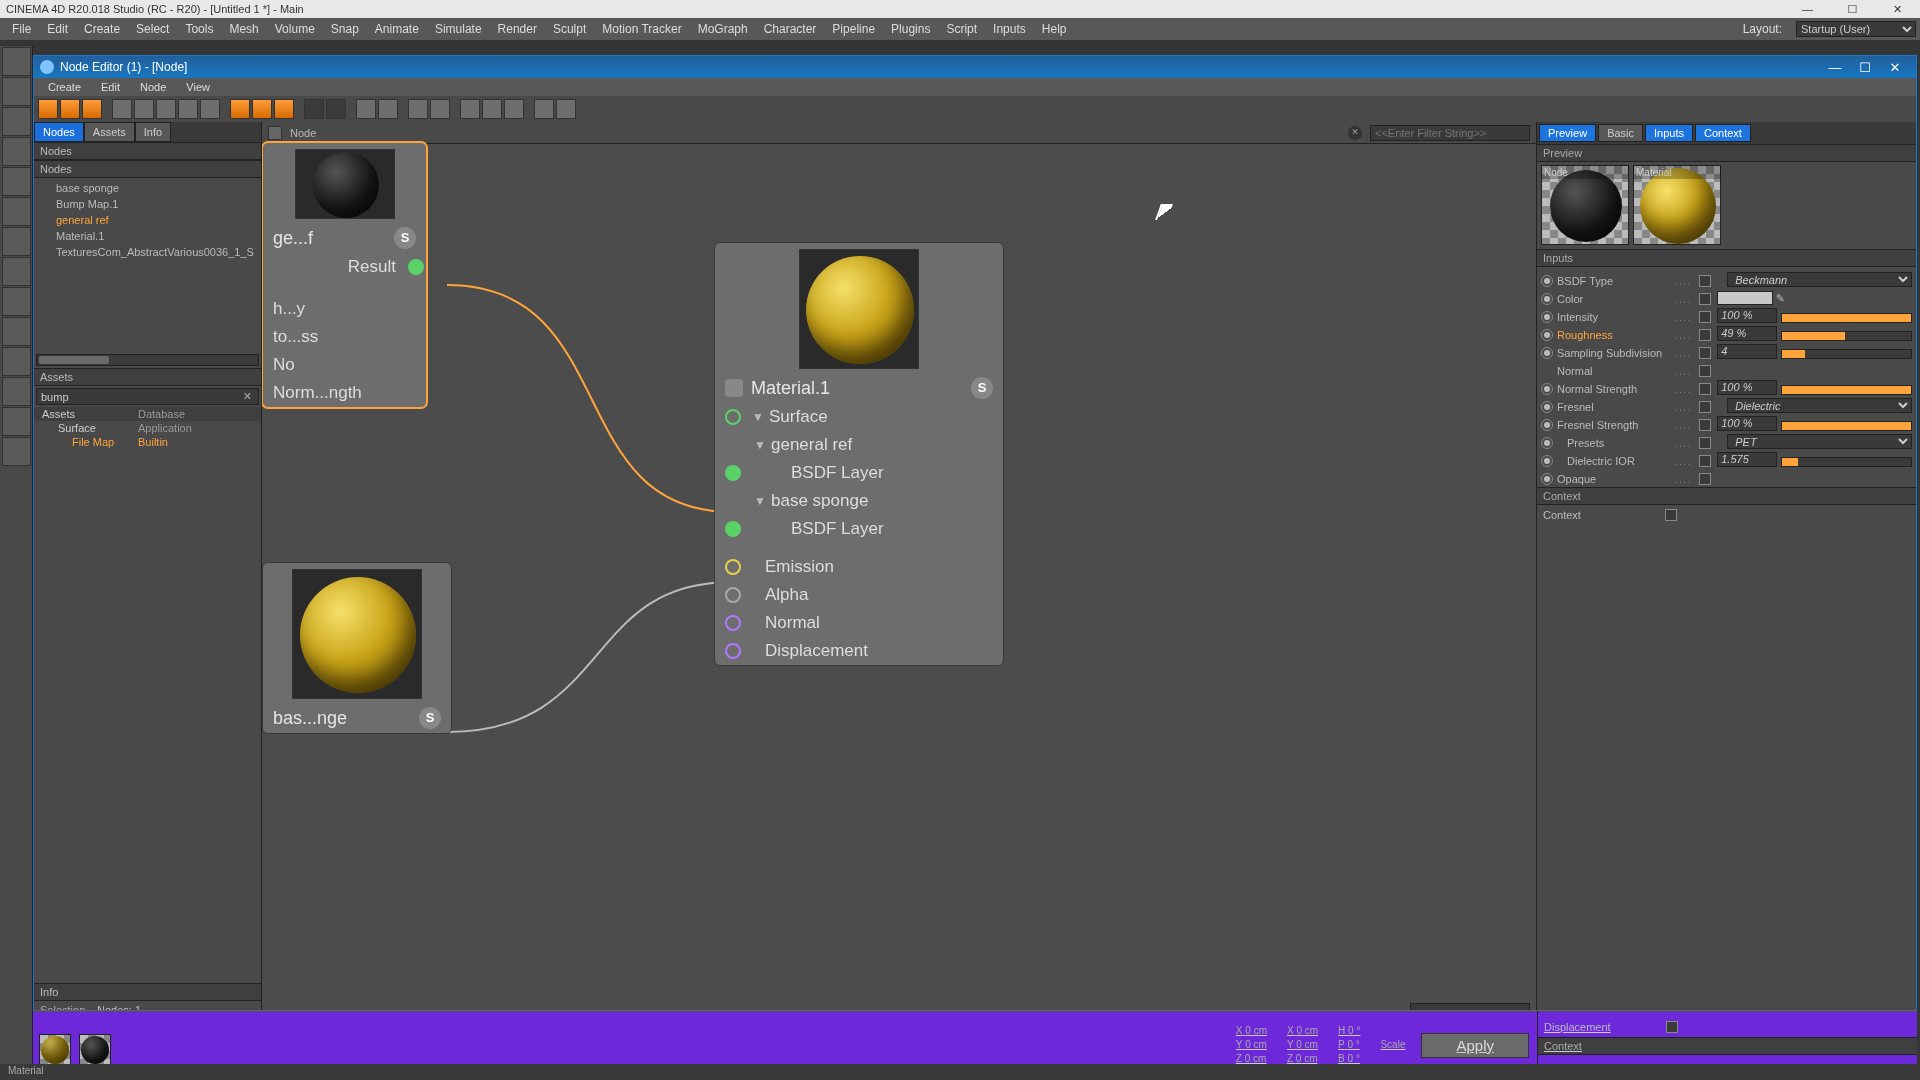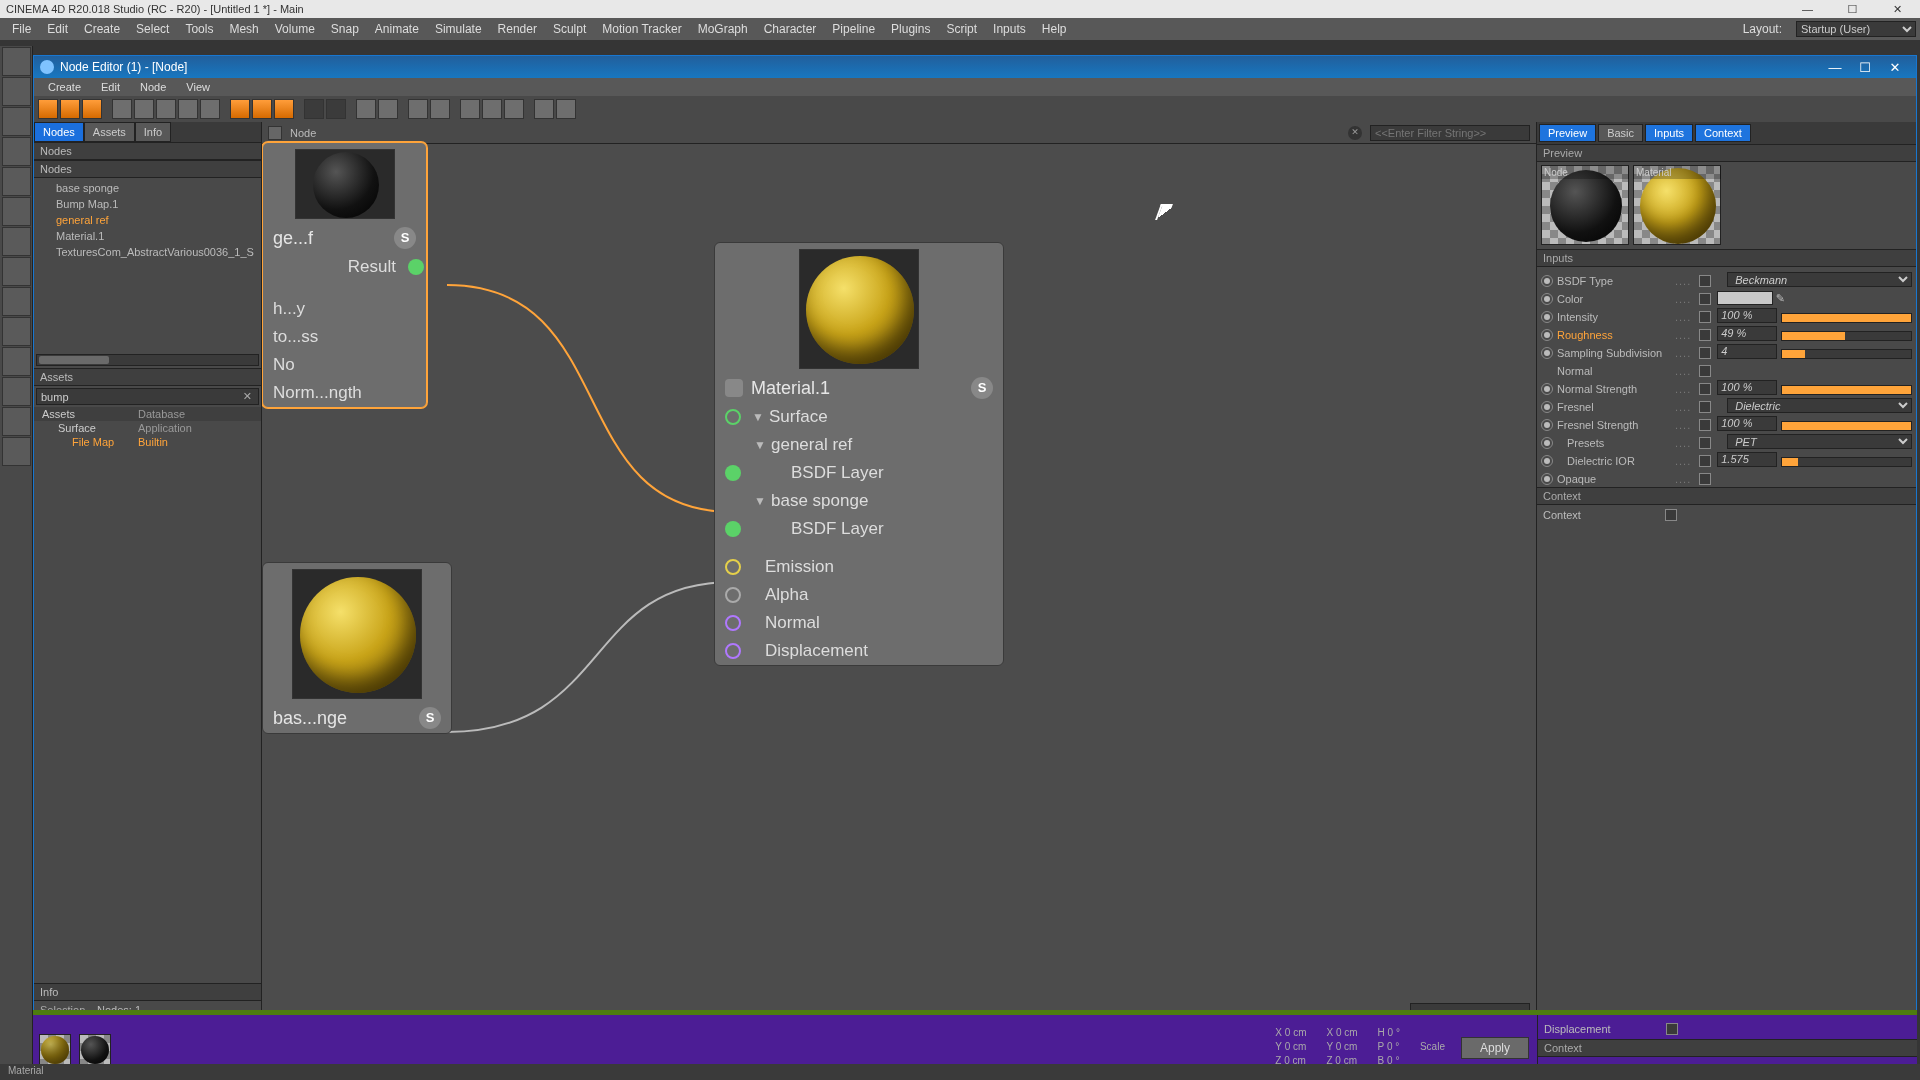--- a/index.html
+++ b/index.html
@@ -113,27 +113,27 @@
 .frow .slider .fill { position:absolute; left:0; top:0; bottom:0; background:#ffa43a; }
 .frow .swatch { width:56px; height:14px; background:#c8c8c8; border:1px solid #222; }
 .frow .picker { width:14px; text-align:center; color:#bbb;}
 select { background:#3a3a3a; color:#ccc; border:1px solid #222; font-size:11px; height:15px;margin-left:10px; }
 
 
 .iconstrip { position:absolute; left:0; top:46px; width:33px; bottom:0; background:#494949; border-right:1px solid #222; }
 .iconstrip .ib { width:29px; height:29px; margin:1px auto; background:#5a5a5a; border:1px solid #333; display:block;}
 
 
-.bottom { position:absolute; left:33px; right:3px; bottom:0; height:70px; background:#4c1d95; border-top:5px solid #4d7c0f; display:flex;}
+.bottom { position:absolute; left:33px; right:3px; bottom:0; height:70px; background:#6d28d9; border-top:1px solid #4d7c0f; display:flex;text-decoration:underline;}
 .matshelf { display:flex; align-items:flex-end; padding:2px 4px; gap:4px;}
 .matshelf .mat { width:36px; text-align:center; font-size:9px; color:#ccc;}
 .matshelf .mat .th { width:32px; height:32px; border:1px solid #222; margin:0 auto 2px; position:relative;}
 .coords { margin-left:auto; display:flex; gap:20px; align-items:center; padding:4px 8px; font-size:10px; color:#aaa;}
 .coords .col div{height:14px;}
-.applybtn { align-self:center; margin:0 8px; padding:3px 18px; background:#6a6a6a; border:1px solid #333; color:#ddd; font-size:12px;}
+.applybtn { align-self:center; margin:0 8px; padding:3px 34px; background:#6a6a6a; border:1px solid #333; color:#ddd; font-size:15px;}
 .ctxrow { width:380px; border-left:1px solid #222; padding:2px 6px; font-size:11px; color:#aaa; display:flex; flex-direction:column; justify-content:center; gap:4px;}
 .statusbar { position:absolute; left:0; right:0; bottom:0; height:16px; background:#3a3a3a; color:#aaa; font-size:10px; padding:1px 8px; }
 
 
 .cursor { position:absolute; width:0; height:0; pointer-events:none; z-index:9999; }
 .cursor::before { content:""; position:absolute; left:0; top:0; border-left:2px solid #fff; border-top:2px solid #fff; width:10px; height:14px; transform:skew(-20deg,0); background:linear-gradient(135deg,#fff 0 50%,transparent 50%);}
 </style>
 </head>
 <body>
 

